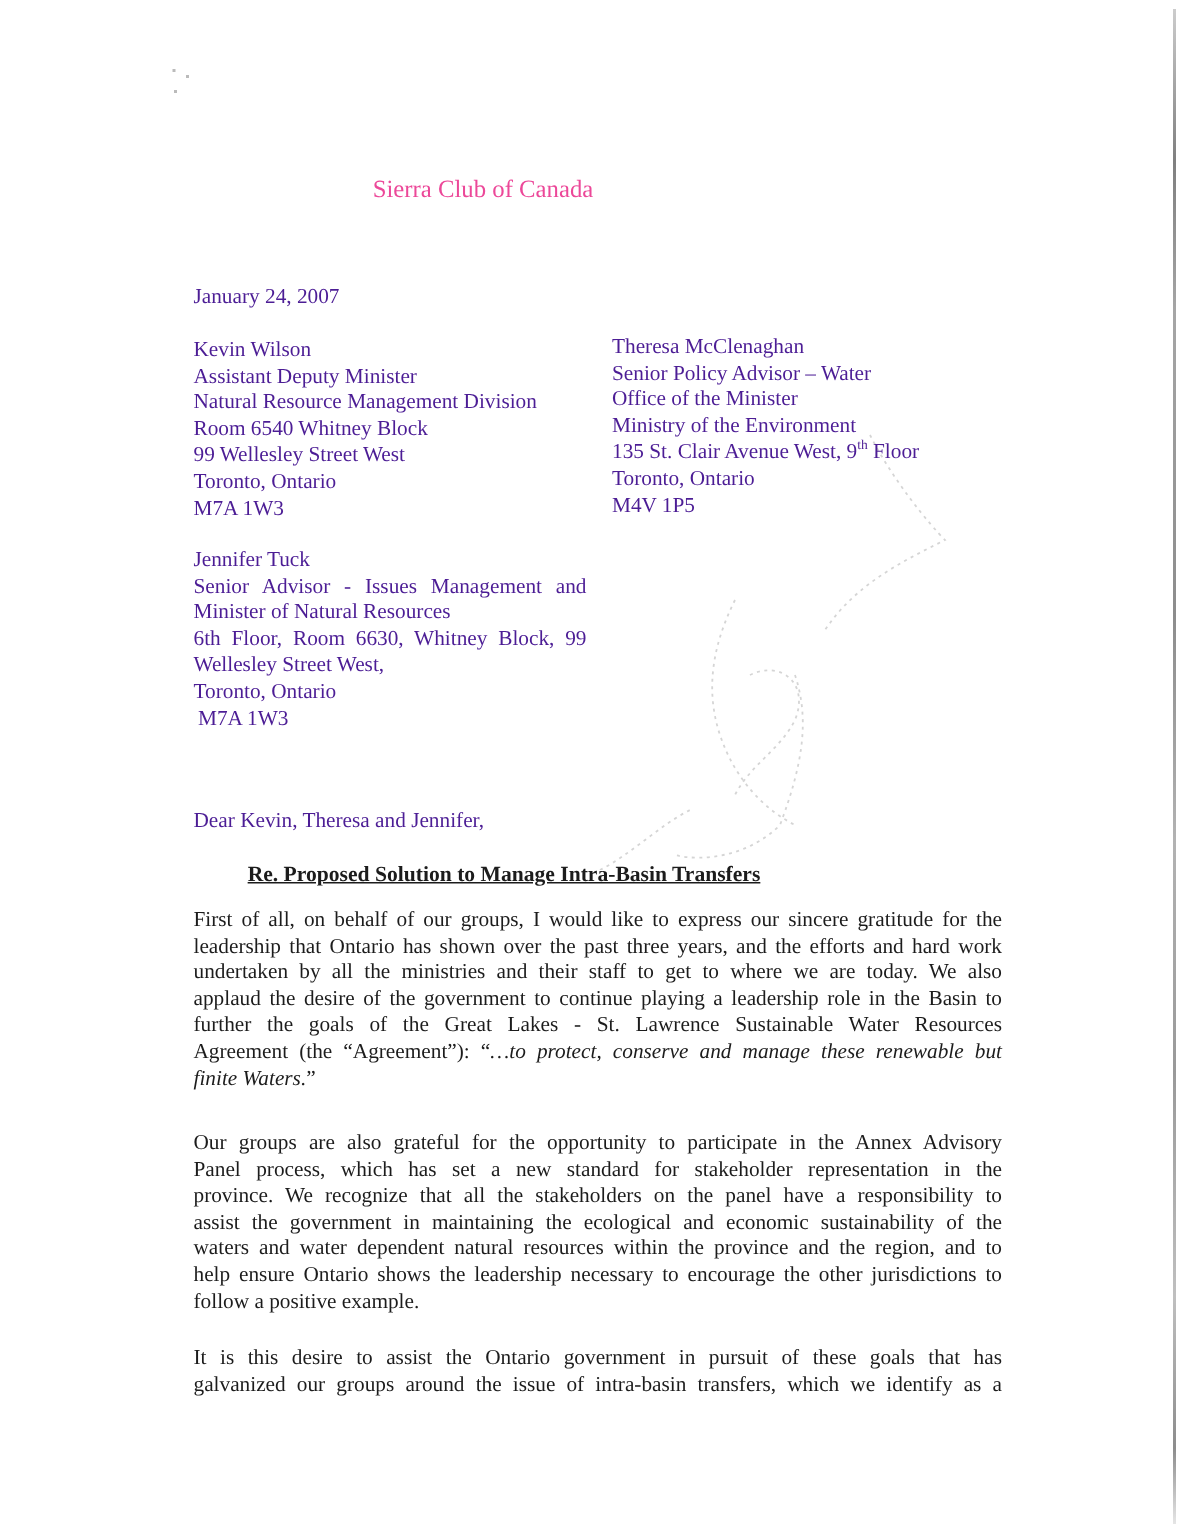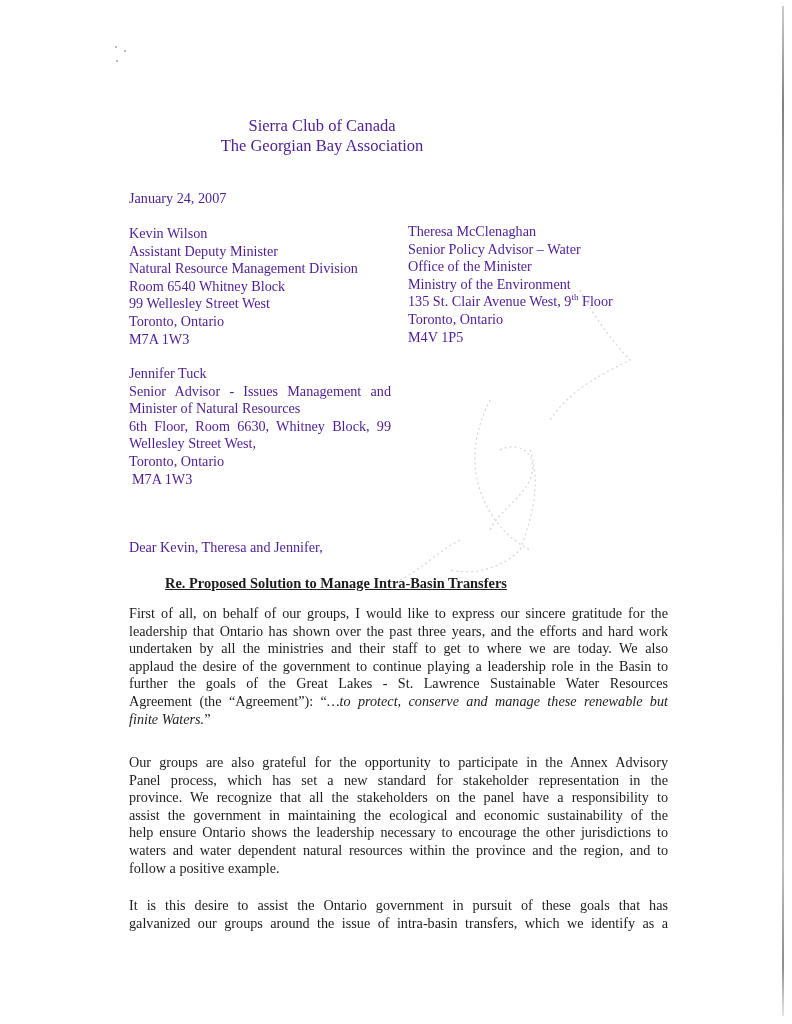--- a/index.html
+++ b/index.html
@@ -3,21 +3,21 @@
 <meta charset="utf-8">
 <style>
   html, body { margin:0; padding:0; background:#ffffff; }
   body { width:792px; height:1024px; position:relative; overflow:hidden;
          font-family:"Liberation Serif", "DejaVu Serif", serif; color:#1a1a1a; }
   .page { position:absolute; left:0; top:0; width:792px; height:1024px; background:#fff; }
   .scanline { position:absolute; left:782px; top:6px; width:2px; height:1010px;
               background:linear-gradient(to bottom,#bbb 0%,#555 10%,#888 20%,#666 40%,#999 55%,#777 70%,#aaa 85%,#666 95%,#ddd 100%); opacity:0.75; }
   .speck { position:absolute; width:2px; height:2px; background:#bbb; }
   .letterhead { position:absolute; left:0; width:644px; top:116px; text-align:center;
-                font-size:16.5px; line-height:20px; color:#4c1d95; }
+                font-size:16.5px; line-height:20px; color:#ec4899; }
   .text { position:absolute; font-size:14.2px; line-height:17.6px; color:#4c1d95; }
   .date { left:129px; top:190px; }
   .addr-left { left:129px; top:225px; width:260px; }
   .addr-right { left:408px; top:223px; width:260px; }
   .addr-jt { left:129px; top:365px; width:262px; }
   .addr-jt .just { text-align:justify; text-align-last:justify; }
   .salut { left:129px; top:539px; }
   .subject { position:absolute; left:0; width:672px; top:575px; text-align:center;
              font-weight:bold; text-decoration:underline; font-size:14.4px; color:#1c1c1c; }
   .para { position:absolute; left:129px; width:539px; font-size:14.2px; line-height:17.6px;
@@ -46,21 +46,20 @@
       <path d="M200 10 C215 40 240 70 250 80 C220 95 190 110 170 140"></path>
       <path d="M110 120 C95 150 90 180 100 210 C110 240 130 260 150 270"></path>
       <path d="M120 170 C140 160 160 175 150 200 C140 220 120 230 110 250"></path>
       <path d="M150 170 C160 200 155 230 140 270 C120 290 90 295 70 290"></path>
       <path d="M20 300 C40 290 60 270 80 260"></path>
     </g>
   </svg>
 
   <div class="letterhead">
     <div>Sierra Club of Canada</div>
-    <div>The Georgian Bay Association</div>
   </div>
 
   <div class="text date">January 24, 2007</div>
 
   <div class="text addr-left">
     <div>Kevin Wilson</div>
     <div>Assistant Deputy Minister</div>
     <div>Natural Resource Management Division</div>
     <div>Room 6540 Whitney Block</div>
     <div>99 Wellesley Street West</div>
@@ -100,22 +99,22 @@
     <span class="line j">further the goals of the Great Lakes - St. Lawrence Sustainable Water Resources</span>
     <span class="line j"><span>Agreement (the “Agreement”): “</span><em>…to protect, conserve and manage these renewable but</em></span>
     <span class="line"><em>finite Waters.</em><span>”</span></span>
   </div>
 
   <div class="para p2">
     <span class="line j">Our groups are also grateful for the opportunity to participate in the Annex Advisory</span>
     <span class="line j">Panel process, which has set a new standard for stakeholder representation in the</span>
     <span class="line j">province. We recognize that all the stakeholders on the panel have a responsibility to</span>
     <span class="line j">assist the government in maintaining the ecological and economic sustainability of the</span>
+    <span class="line j">waters and water dependent natural resources within the province and the region, and to</span>
     <span class="line j">help ensure Ontario shows the leadership necessary to encourage the other jurisdictions to</span>
-    <span class="line j">waters and water dependent natural resources within the province and the region, and to</span>
     <span class="line">follow a positive example.</span>
   </div>
 
   <div class="para p3">
     <span class="line j">It is this desire to assist the Ontario government in pursuit of these goals that has</span>
     <span class="line j">galvanized our groups around the issue of intra-basin transfers, which we identify as a</span>
   </div>
 
 </div>
 

